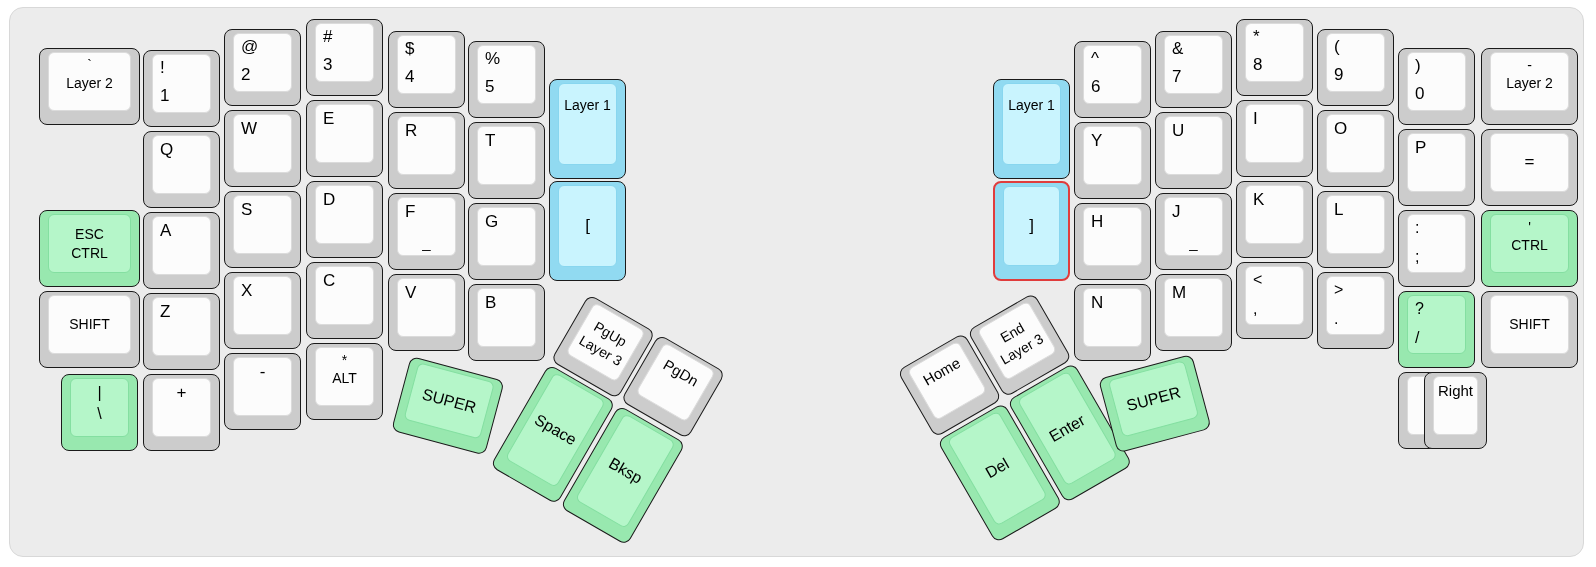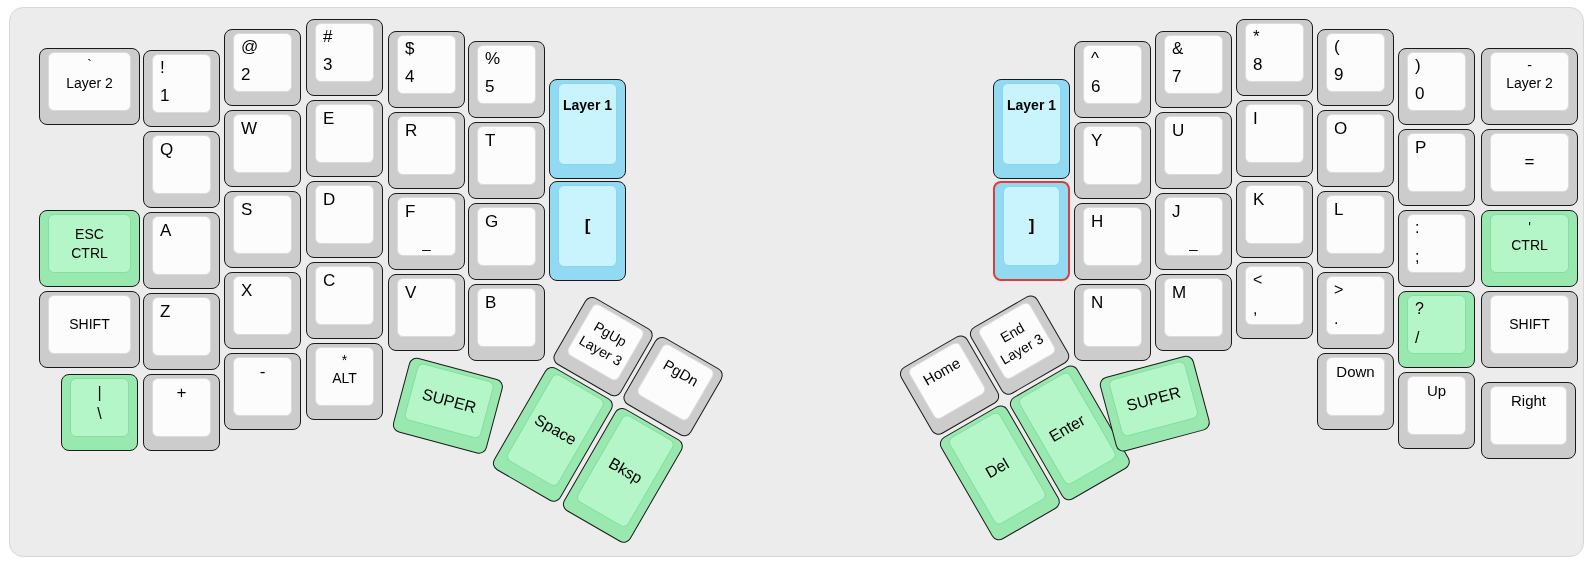--- a/index.html
+++ b/index.html
@@ -25,21 +25,21 @@
     box-sizing: border-box;
   }
   .key {
     position: absolute;
     box-sizing: border-box;
     border: 1.5px solid var(--key-outline, #1a1a1a);
     border-radius: 8px;
   }
   .key.gray  { background: var(--gray-side,  #cccccc); }
   .key.green { background: var(--green-side, #98e8af); }
-  .key.blue  { background: var(--blue-side,  #91daf1); font-weight: bold; }
+  .key.blue  { background: var(--blue-side,  #91daf1); }
   .key.red-border { border-color: var(--red-outline, #e03c3c); border-width: 2px; }
   .face {
     position: absolute;
     left: 8px; right: 8px; top: 3px; bottom: 13px;
     border-radius: 6px;
     box-sizing: border-box;
     display: flex;
     flex-direction: column;
     overflow: visible;
   }
@@ -334,25 +334,20 @@
         <div class="face pos-tl" style="font-size: 17px;">
           <span class="line">L</span>
         </div>
       </div>
       <div class="key gray" style="left: 1307px; top: 264px; width: 77px; height: 77px;">
         <div class="face pos-spread" style="font-size: 16px;">
           <span class="line">&gt;</span>
           <span class="line">.</span>
         </div>
       </div>
-      <div class="key gray" style="left: 1307px; top: 345px; width: 77px; height: 77px;">
-        <div class="face pos-top" style="font-size: 15px; padding-top: 4px;">
-          <span class="line">Down</span>
-        </div>
-      </div>
       <div class="key gray" style="left: 1388px; top: 40px; width: 77px; height: 77px;">
         <div class="face pos-spread" style="font-size: 17px;">
           <span class="line">)</span>
           <span class="line">0</span>
         </div>
       </div>
       <div class="key gray" style="left: 1388px; top: 121px; width: 77px; height: 77px;">
         <div class="face pos-tl" style="font-size: 17px;">
           <span class="line">P</span>
         </div>
@@ -389,21 +384,21 @@
         <div class="face pos-top" style="font-size: 14px;">
           <span class="line">'</span>
           <span class="line">CTRL</span>
         </div>
       </div>
       <div class="key gray" style="left: 1471px; top: 283px; width: 97px; height: 77px;">
         <div class="face pos-mid" style="font-size: 14px;">
           <span class="line">SHIFT</span>
         </div>
       </div>
-      <div class="key gray" style="left: 1471px; top: 364px; width: 95px; height: 77px; margin-top: 10px;">
+      <div class="key gray" style="left: 1414px; top: 364px; width: 63px; height: 77px;">
         <div class="face pos-top" style="font-size: 15px; padding-top: 4px;">
           <span class="line">Right</span>
         </div>
       </div>
       <div class="key gray" style="left: 887px; top: 363px; width: 77px; height: 77px; transform: rotate(-30deg); transform-origin: 0px 0px;">
         <div class="face pos-top" style="font-size: 15px; padding-top: 8px;">
           <span class="line">Home</span>
         </div>
       </div>
       <div class="key gray" style="left: 957px; top: 323px; width: 77px; height: 77px; transform: rotate(-30deg); transform-origin: 0px 0px;">

